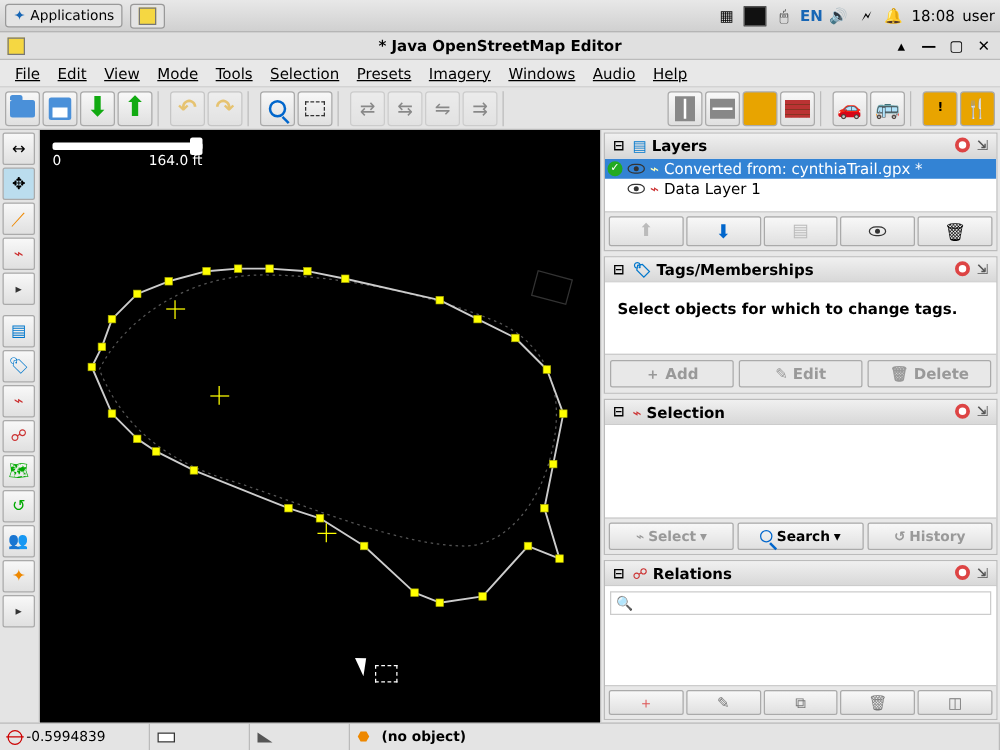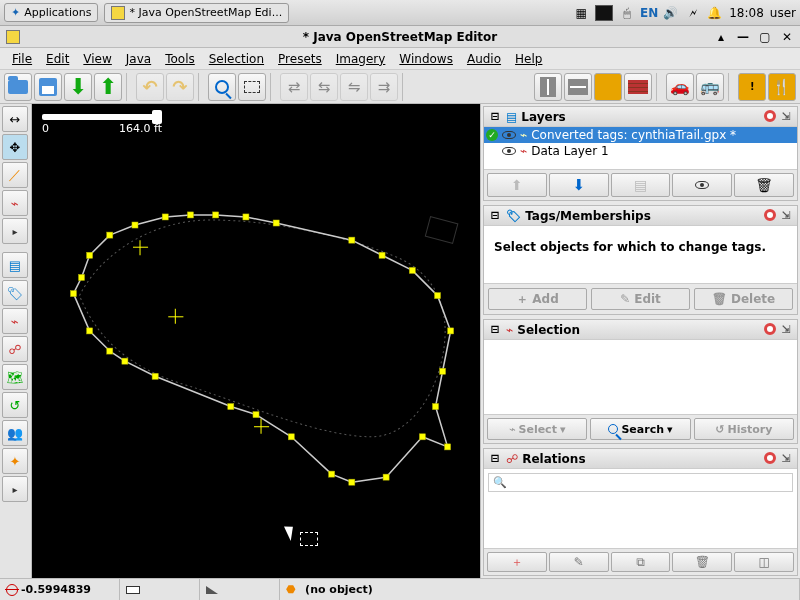--- a/index.html
+++ b/index.html
@@ -47,21 +47,21 @@
   .tag-msg { padding:10px 6px; font-weight:bold; }
   .tag-btns { display:flex; gap:4px; padding:4px; border-top:1px solid #ccc; background:#e8e8e8; }
   .tag-btns .tb { flex:1; height:22px; border:1px solid #aaa; background:#e8e8e8; color:#999; display:flex; align-items:center; justify-content:center; gap:4px; font-weight:bold; border-radius:2px; }
   .sel-btns { display:flex; gap:3px; padding:3px; border-top:1px solid #ccc; background:#e8e8e8; }
   .sel-btns .sb { flex:1; height:22px; border:1px solid #aaa; background:linear-gradient(#f8f8f8,#e0e0e0); display:flex; align-items:center; justify-content:center; gap:3px; font-size:11px; font-weight:bold; border-radius:2px; cursor:pointer; }
   .rel-search { width:100%; border:1px solid #ccc; padding:2px 4px; font-size:11px; color:#888; }
   .rel-btns { display:flex; gap:2px; padding:3px; border-top:1px solid #ccc; background:#e8e8e8; }
   .rel-btns .rb { flex:1; height:20px; border:1px solid #aaa; background:linear-gradient(#f8f8f8,#e0e0e0); display:flex; align-items:center; justify-content:center; cursor:pointer; border-radius:2px; font-size:12px; color:#777;}
   .statusbar { height:22px; background:#e4e4e4; border-top:1px solid #bbb; display:flex; align-items:center; font-size:11px; }
   .sb-cell { display:flex; align-items:center; gap:3px; padding:0 6px; border-right:1px solid #bbb; height:100%; }
-  .sb-cell.wide { flex:0 0 120px;font-weight:bold; }
+  .sb-cell.wide { flex:0 0 120px; }
   .circ { width:12px; height:12px; border:1.5px solid #c00; border-radius:50%; display:inline-block; position:relative;}
   .circ.h::after{content:"";position:absolute;left:-2px;top:4px;width:14px;height:1.5px;background:#c00;}
   .circ.v::after{content:"";position:absolute;left:4px;top:-2px;width:1.5px;height:14px;background:#c00;}
   .ruler-ico { width:14px; height:8px; border:1px solid #333; background:#fff; position:relative;}
   .angle-ico { width:0;height:0;border-left:12px solid #555;border-top:8px solid transparent;}
   .road-v { width:16px; height:20px; background:#888; position:relative;}
   .road-v::after{content:"";position:absolute;left:7px;top:2px;width:2px;height:16px;background:#fff;}
   .road-h { width:20px; height:16px; background:#888; position:relative;}
   .road-h::after{content:"";position:absolute;top:7px;left:2px;height:2px;width:16px;background:#fff;}
   .brick { width:20px; height:14px; background: repeating-linear-gradient(#b33 0 3px,#832 3px 4px), repeating-linear-gradient(90deg,#b33 0 5px,#832 5px 6px); }
@@ -95,21 +95,20 @@
 <body>
 
 <div class="taskbar">
   <div class="taskbar-left">
     <div class="app-btn">
       <span style="color:#1766b5;font-weight:bold">✦</span>
       <span>Applications</span>
     </div>
     <div class="app-btn" style="max-width:200px;overflow:hidden;white-space:nowrap">
       <span class="josm-ico"></span>
-      <span>* Java OpenStreetMap Edi...</span>
     </div>
   </div>
   <div class="taskbar-right">
     <span class="tray-ico">▦</span>
     <span class="tray-ico" style="background:#111;color:#fff;width:18px;border:1px solid #555"> </span>
     <span class="tray-ico">🖱</span>
     <span class="tray-ico" style="color:#1766b5;font-weight:bold">EN</span>
     <span class="tray-ico">🔊</span>
     <span class="tray-ico">🗲</span>
     <span class="tray-ico">🔔</span>
@@ -128,21 +127,21 @@
       <span class="winbtn">—</span>
       <span class="winbtn">▢</span>
       <span class="winbtn">✕</span>
     </div>
   </div>
 
   <div class="menubar">
     <span><u>File</u></span>
     <span><u>Edit</u></span>
     <span><u>View</u></span>
-    <span><u>Java</u></span>
+    <span><u>Mode</u></span>
     <span><u>Tools</u></span>
     <span><u>Selection</u></span>
     <span><u>Presets</u></span>
     <span><u>Imagery</u></span>
     <span><u>Windows</u></span>
     <span><u>Audio</u></span>
     <span><u>Help</u></span>
   </div>
 
   <div class="toolbar-main">
@@ -311,21 +310,21 @@
           <div class="ph-right">
               <span class="ph-ico lifering"></span>
               <span class="ph-ico pin">⇲</span>
             </div>
         </div>
         <div class="panel-body" style="padding:0">
           <div class="layer-row sel">
             <span class="check">✓</span>
             <span class="eye"></span>
             <span style="color:#ffb">⌁</span>
-            <span>Converted tags: cynthiaTrail.gpx *</span>
+            <span>Converted from: cynthiaTrail.gpx *</span>
           </div>
           <div class="layer-row">
             <span style="width:12px"></span>
             <span class="eye"></span>
             <span style="color:#c33">⌁</span>
             <span>Data Layer 1</span>
           </div>
         </div>
         <div class="layer-btns">
           <div class="lb" style="color:#bbb">⬆</div>

